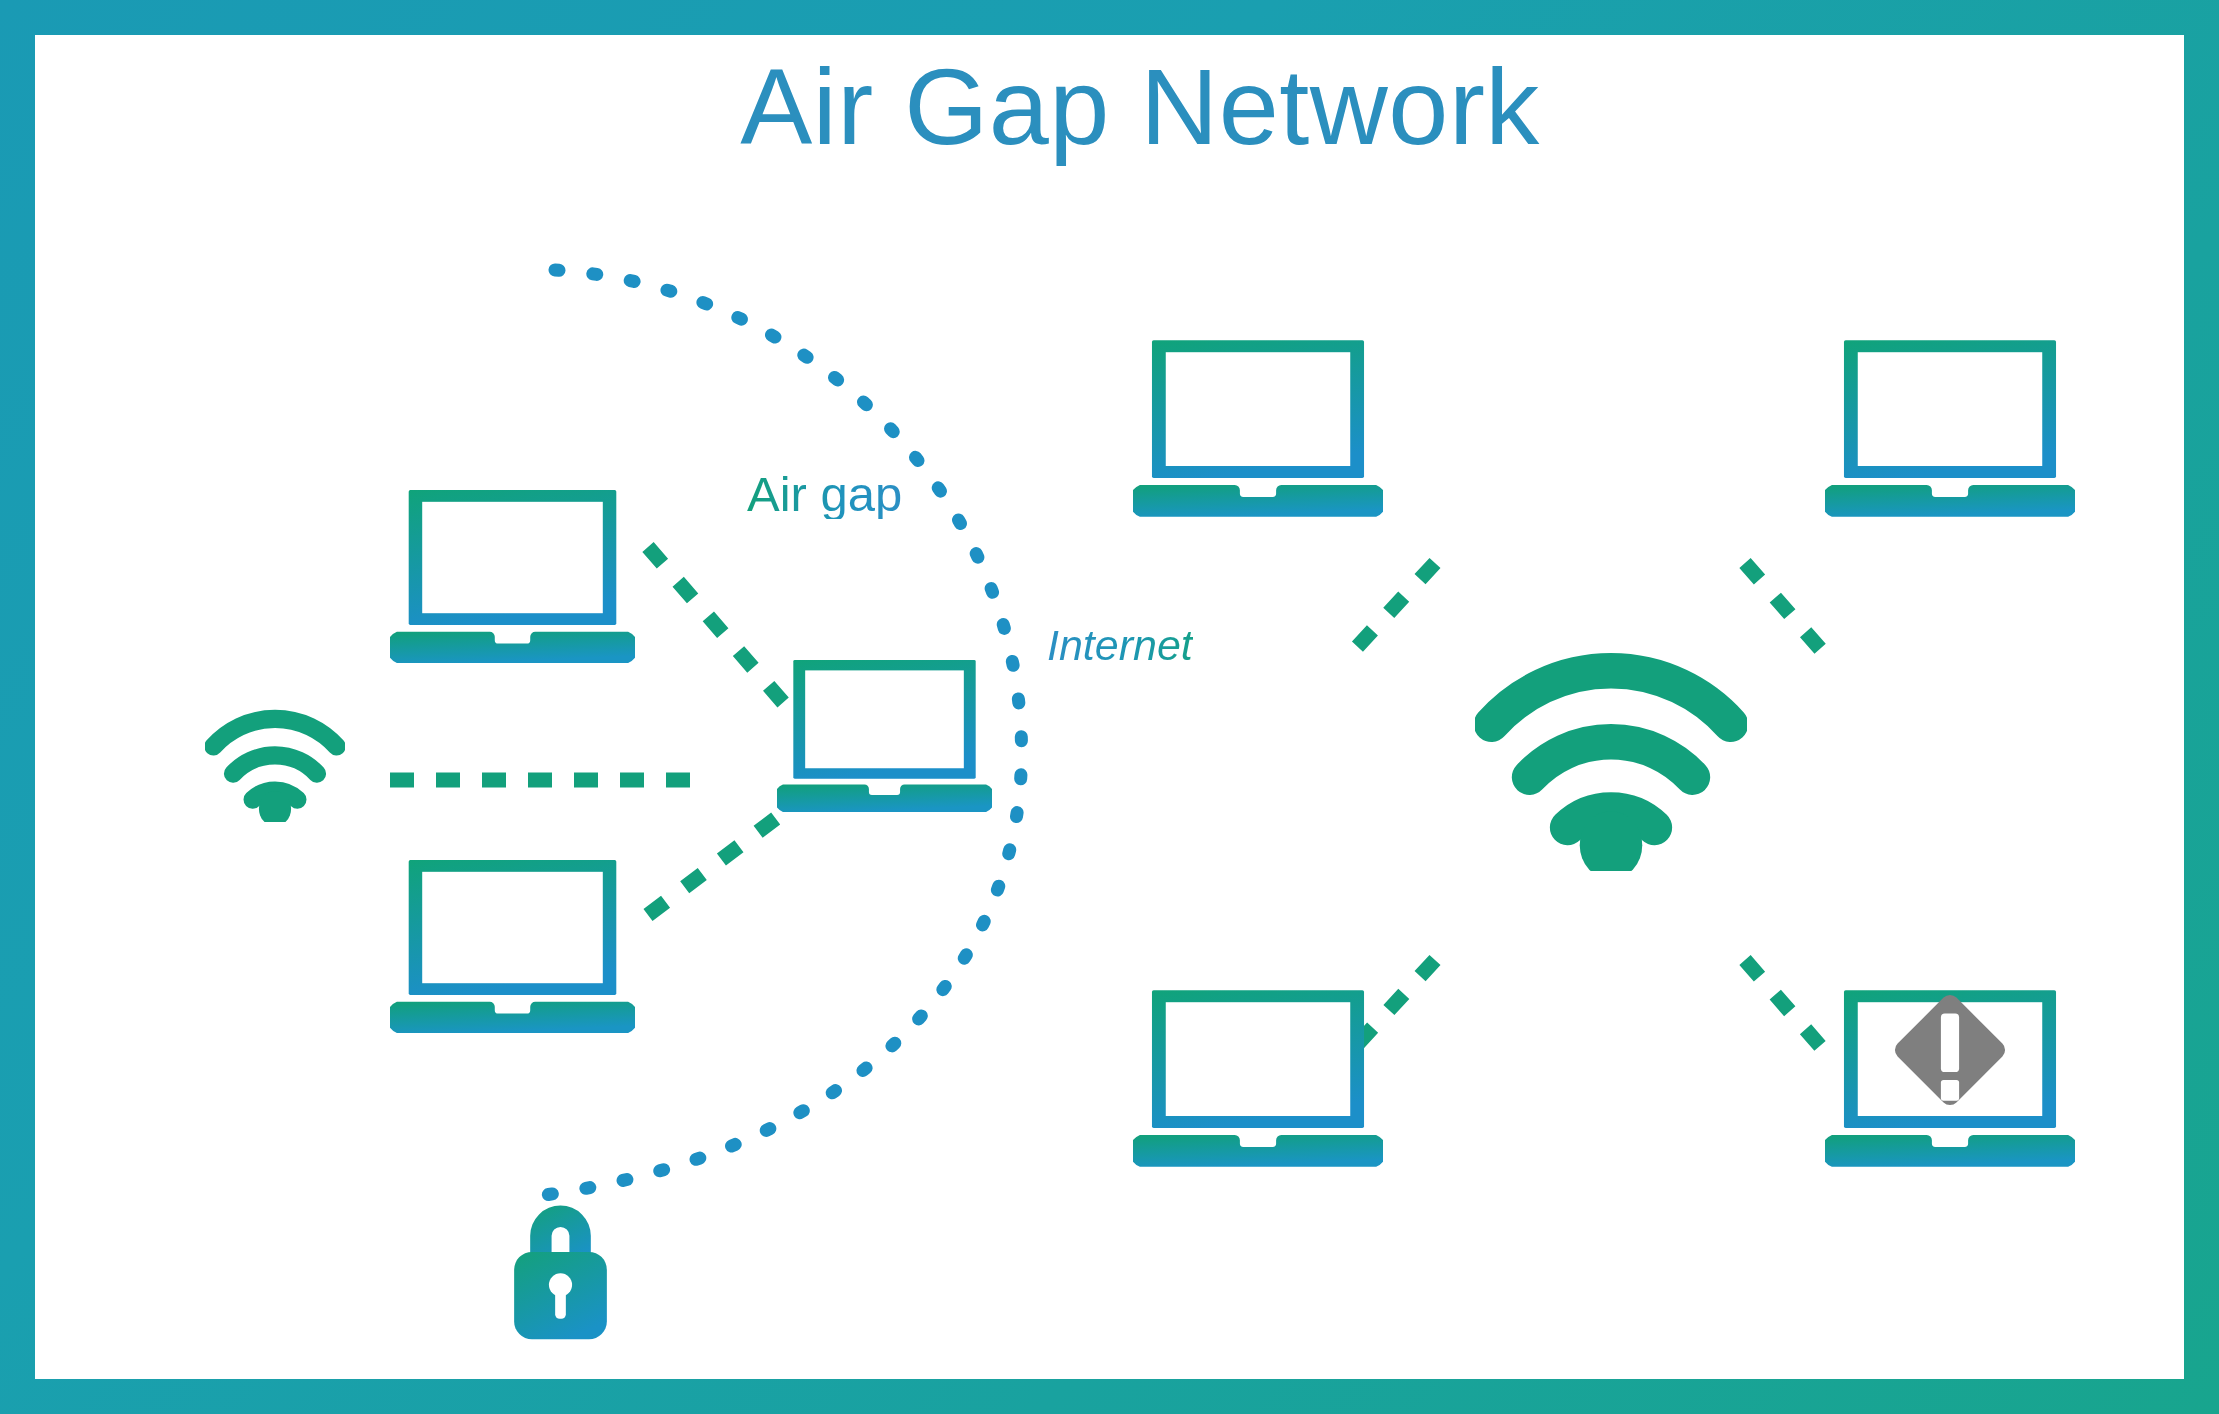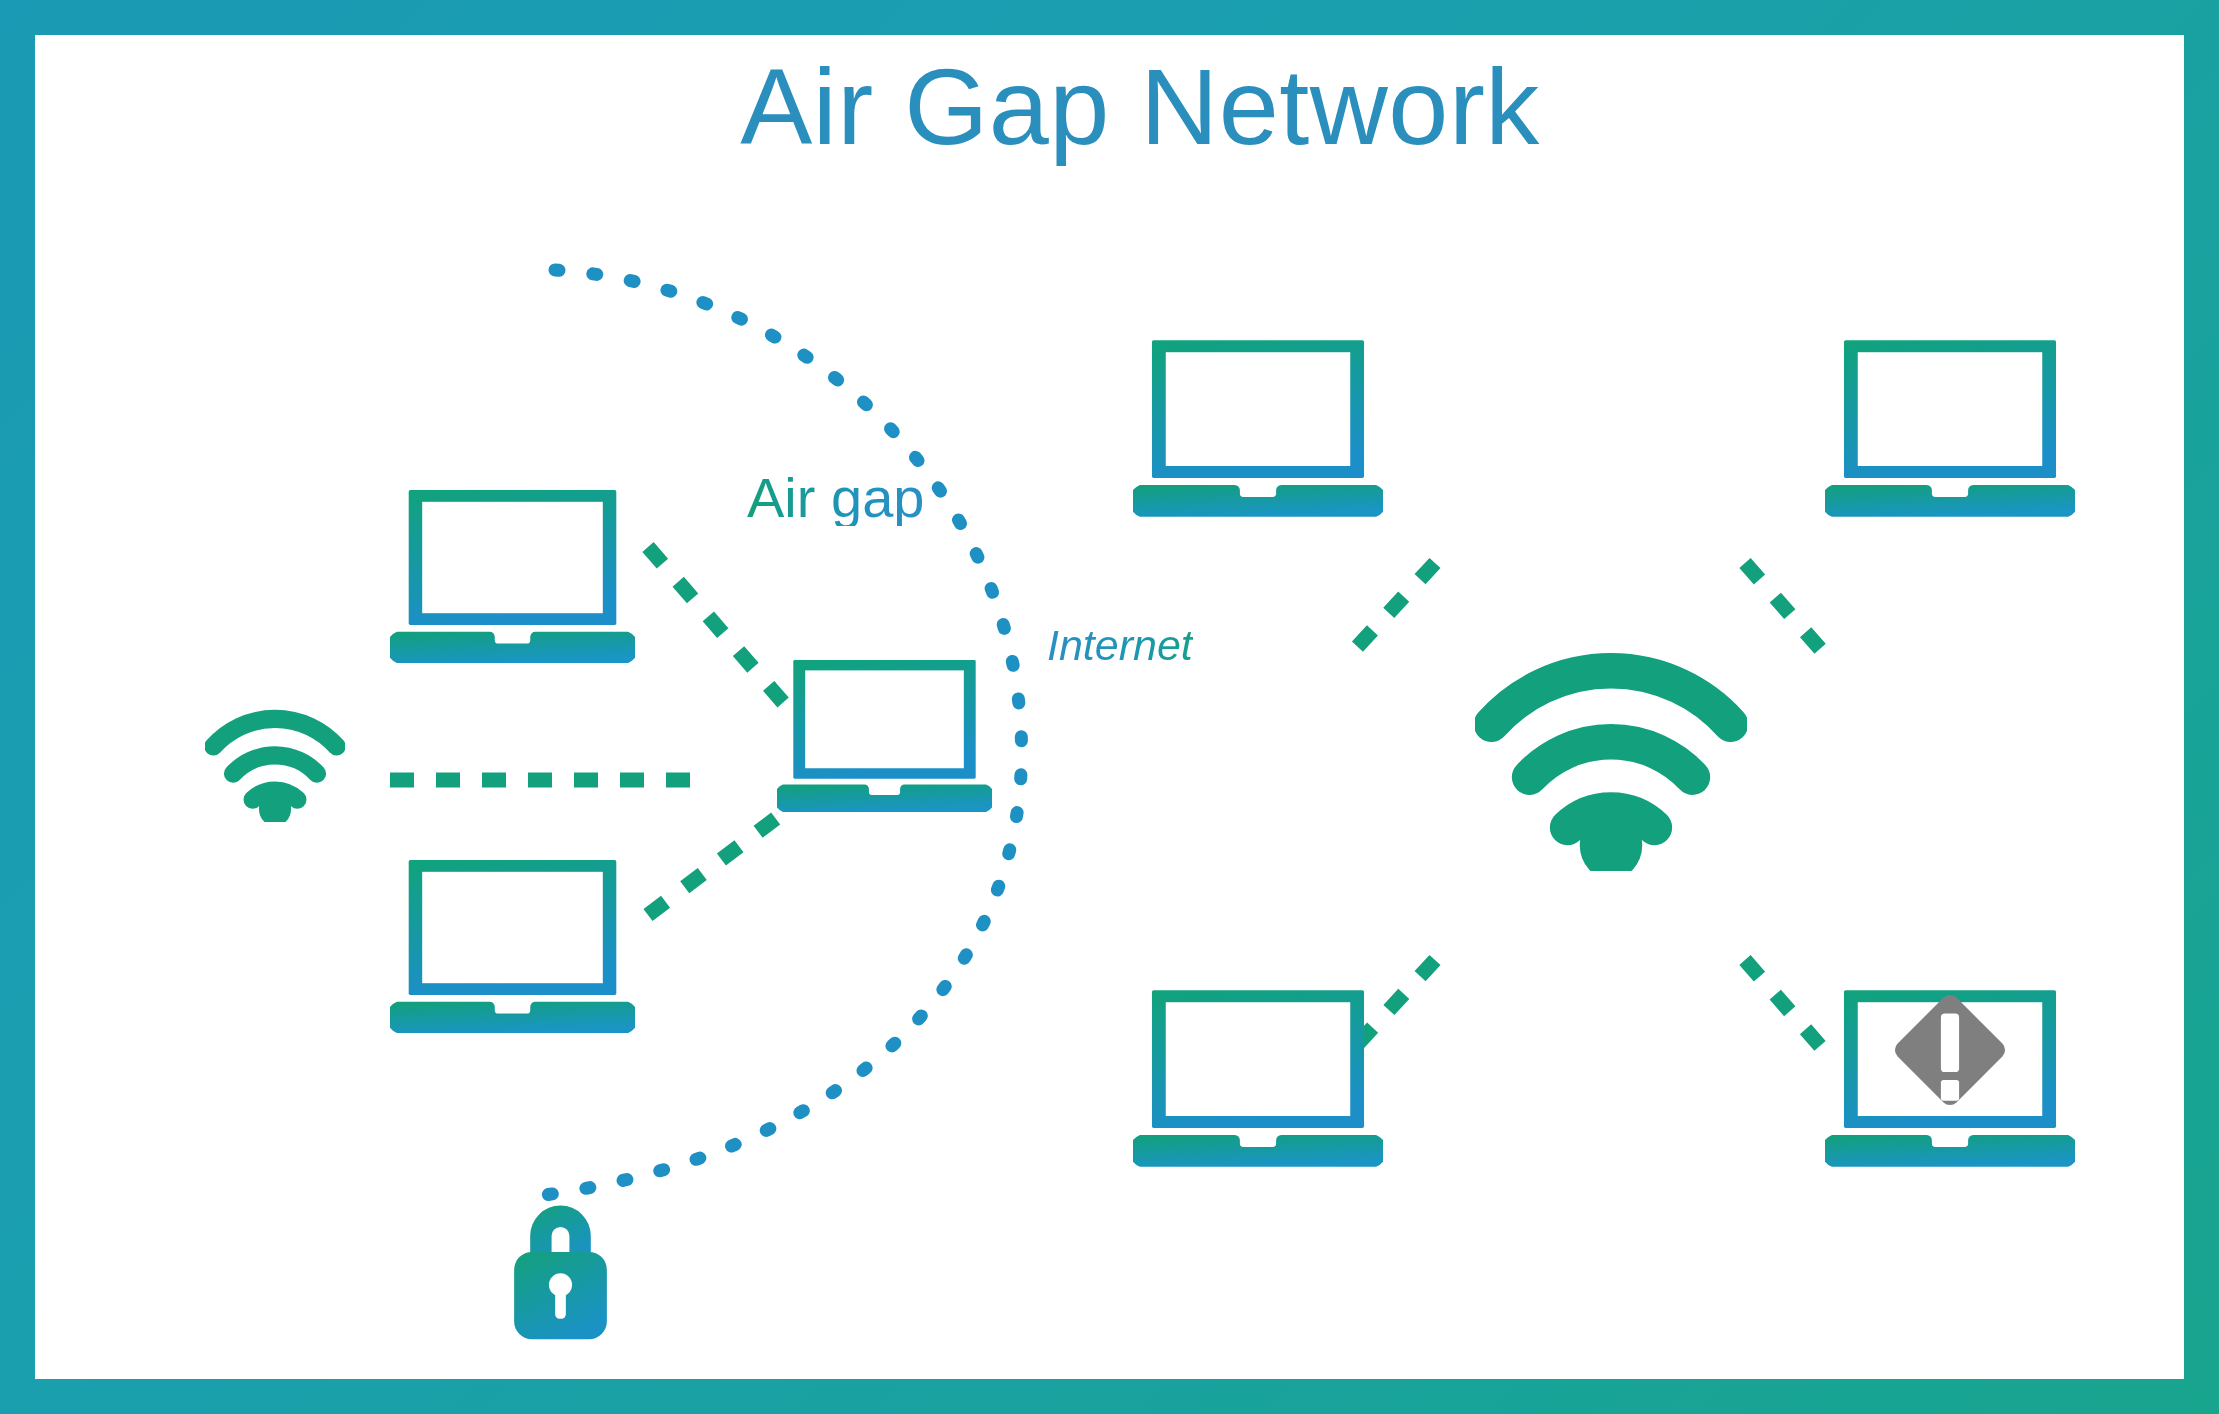--- a/index.html
+++ b/index.html
@@ -43,21 +43,21 @@
     top: 18px;
     width: 2210px;
     text-align: center;
     font-size: 108px;
     color: #2b8fbe;
     letter-spacing: 0.5px;
   }
   #airgap-label {
     left: 712px;
     top: 435px;
-    font-size: 56px;
+    font-size: 49px;
     background: linear-gradient(90deg, #13a07c 0%, #1f93bd 62%, #2b8fc4 100%);
     -webkit-background-clip: text;
     background-clip: text;
     color: transparent;
   }
   #internet-label {
     left: 1012px;
     top: 589px;
     font-size: 43px;
     background: linear-gradient(90deg, #2b8fc4 0%, #1d96b4 55%, #14a08a 100%);

